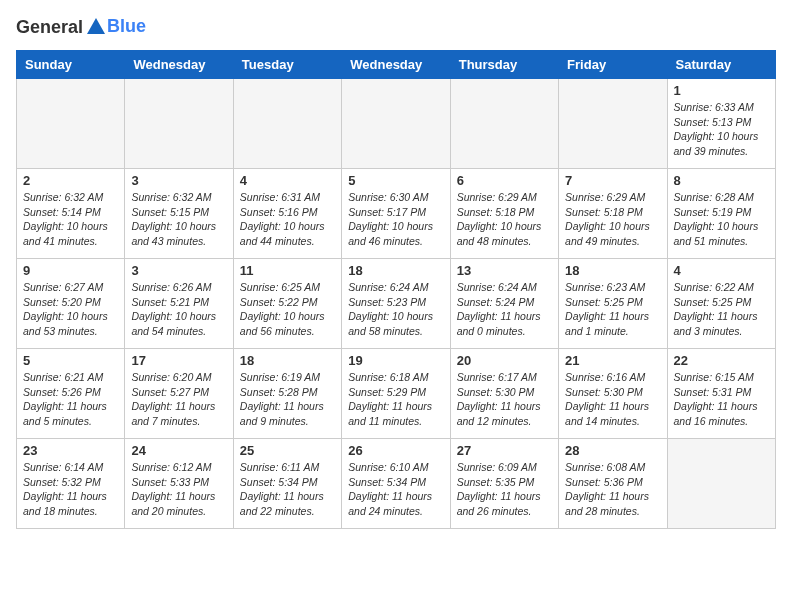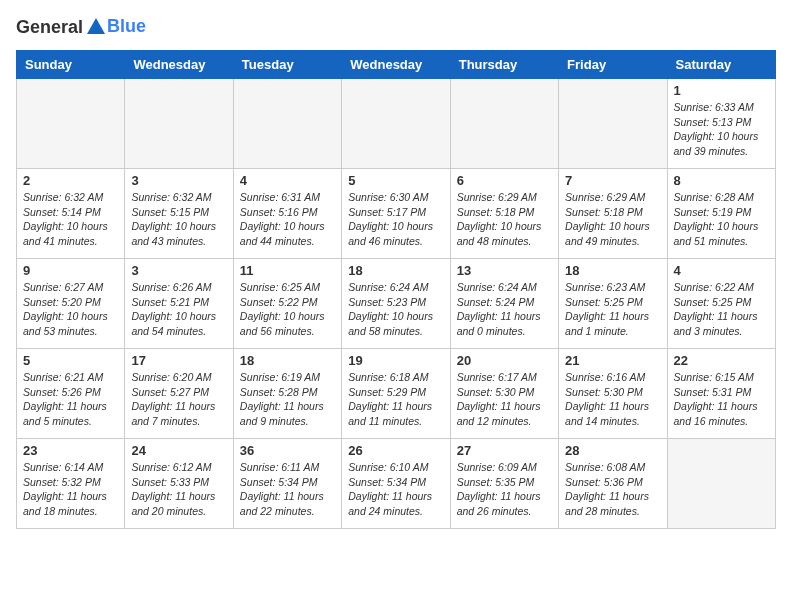--- a/index.html
+++ b/index.html
@@ -221,21 +221,21 @@
       <tr class="week-row">
         <td>
           <span class="day-num">23</span>
           <div class="day-info">Sunrise: 6:14 AM<br>Sunset: 5:32 PM<br>Daylight: 11 hours and 18 minutes.</div>
         </td>
         <td>
           <span class="day-num">24</span>
           <div class="day-info">Sunrise: 6:12 AM<br>Sunset: 5:33 PM<br>Daylight: 11 hours and 20 minutes.</div>
         </td>
         <td>
-          <span class="day-num">36</span>
+          <span class="day-num">25</span>
           <div class="day-info">Sunrise: 6:11 AM<br>Sunset: 5:34 PM<br>Daylight: 11 hours and 22 minutes.</div>
         </td>
         <td>
           <span class="day-num">26</span>
           <div class="day-info">Sunrise: 6:10 AM<br>Sunset: 5:34 PM<br>Daylight: 11 hours and 24 minutes.</div>
         </td>
         <td>
           <span class="day-num">27</span>
           <div class="day-info">Sunrise: 6:09 AM<br>Sunset: 5:35 PM<br>Daylight: 11 hours and 26 minutes.</div>
         </td>

